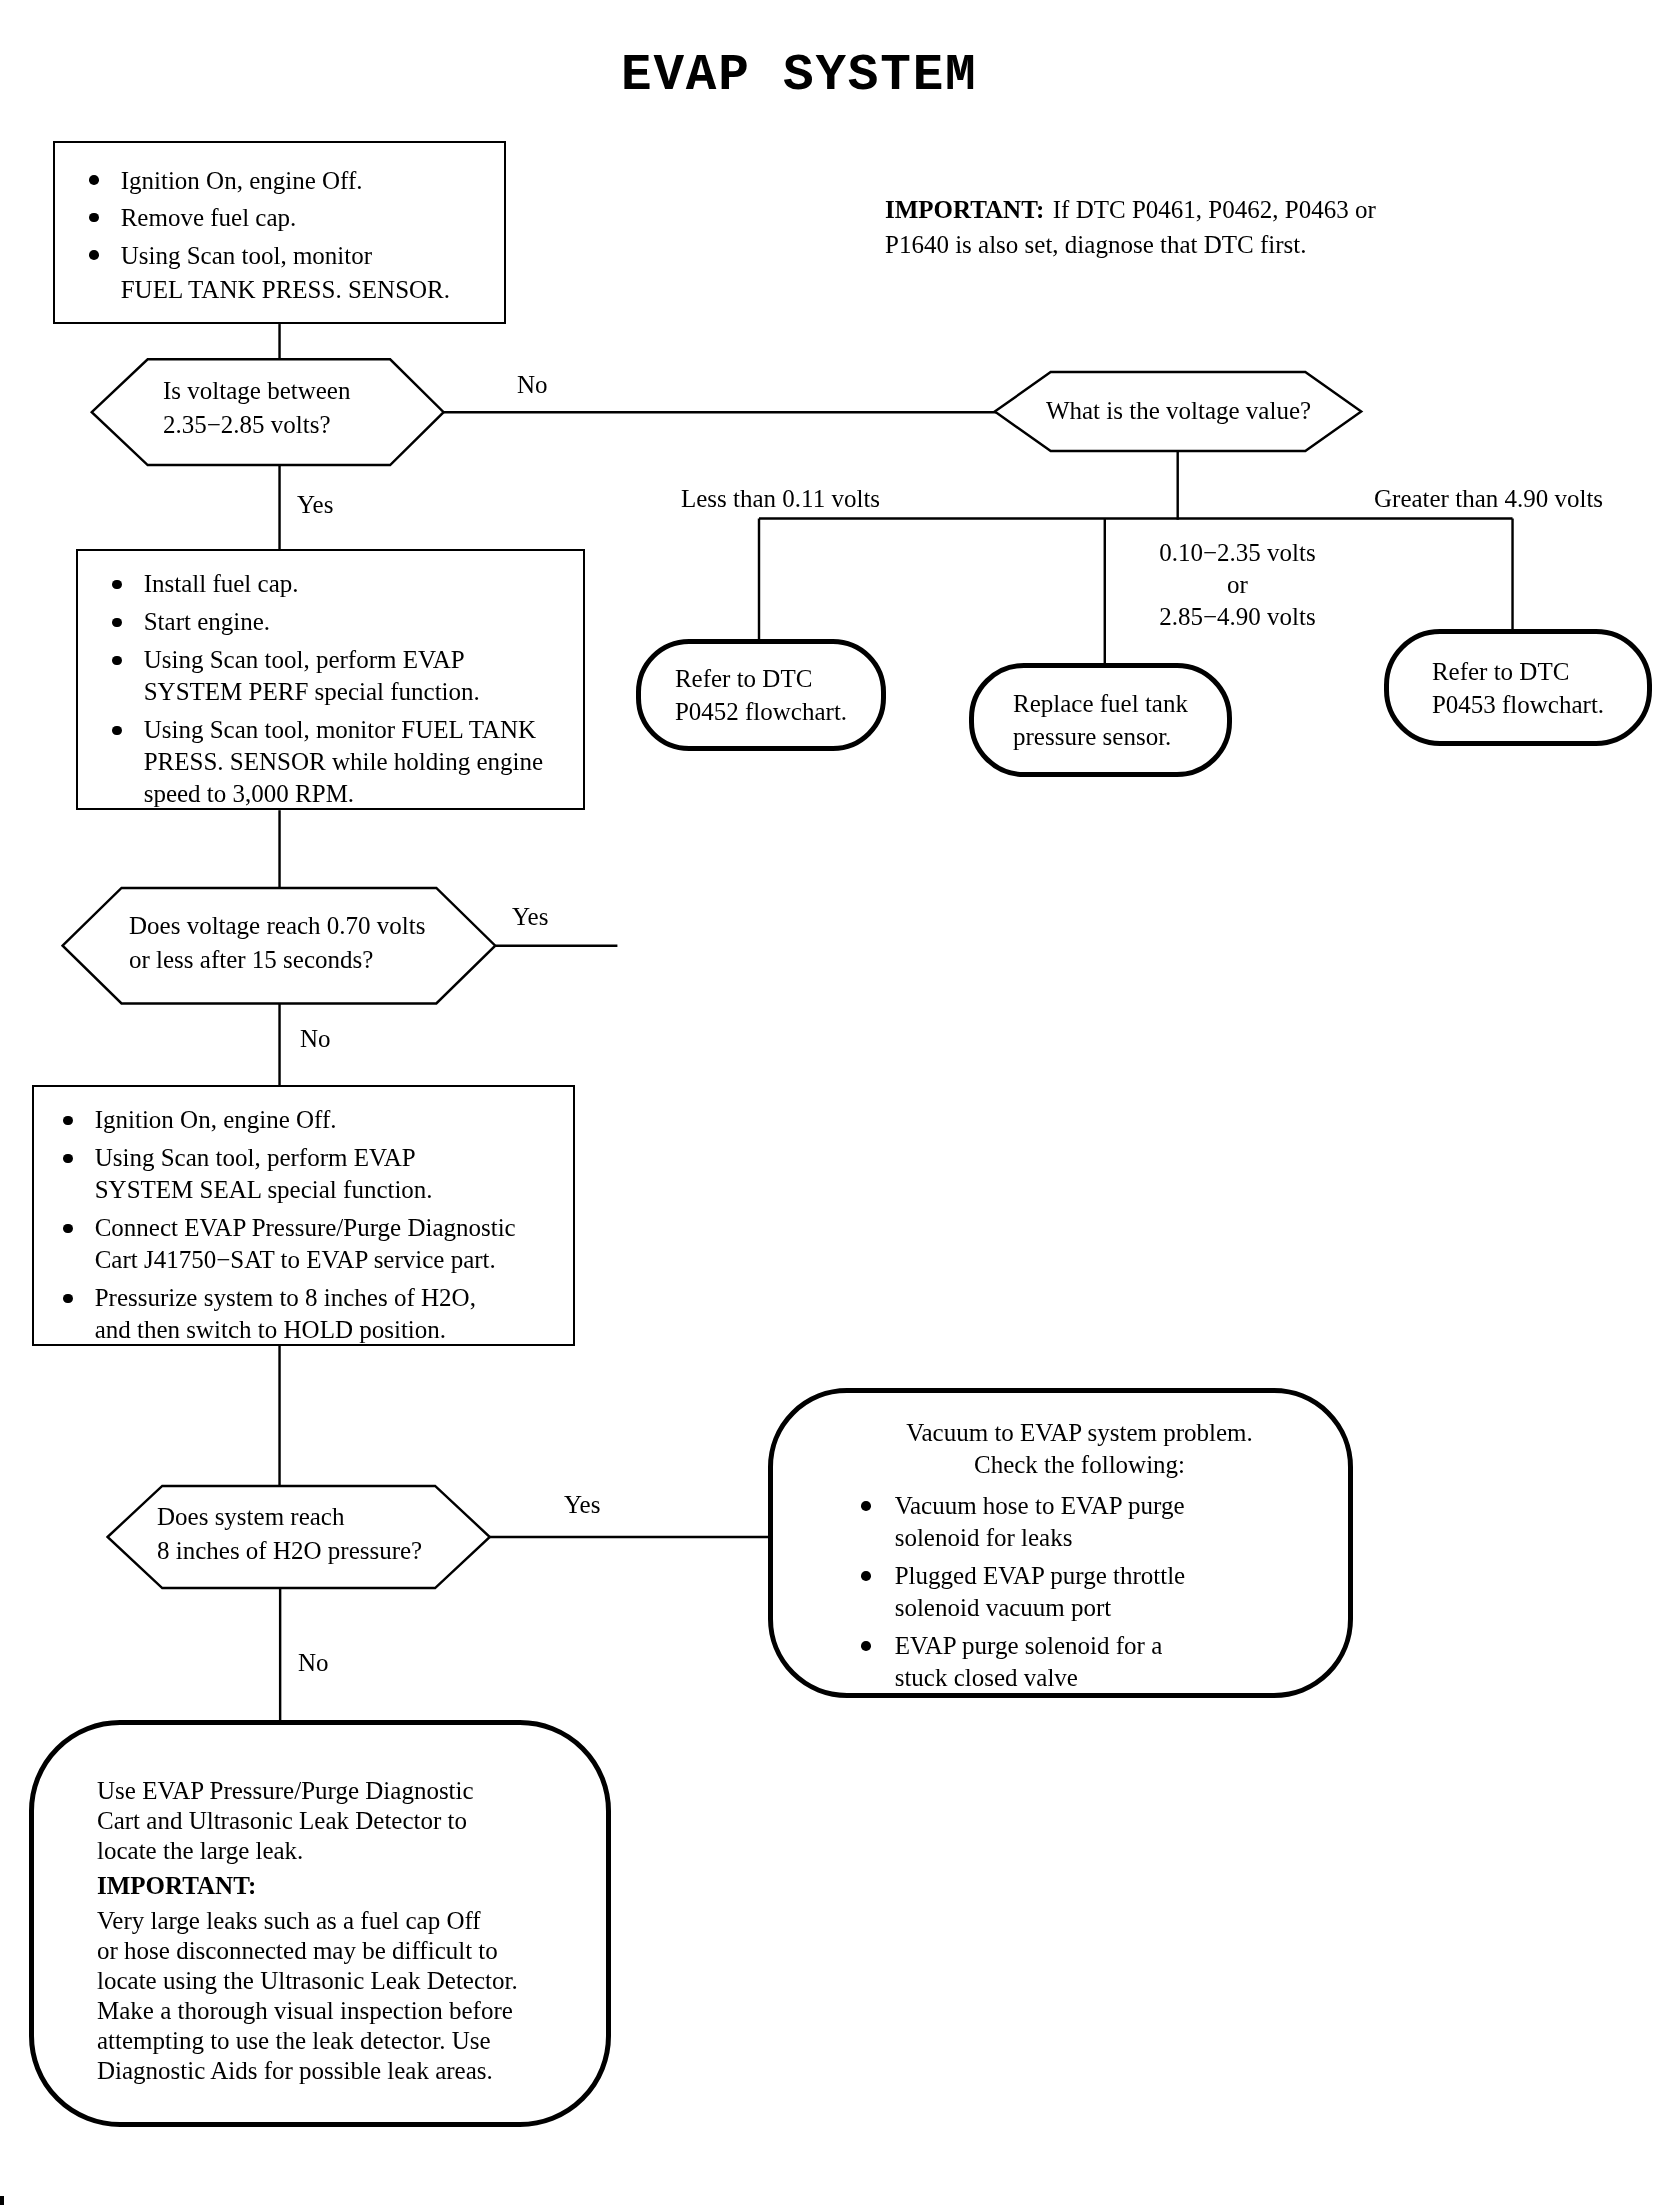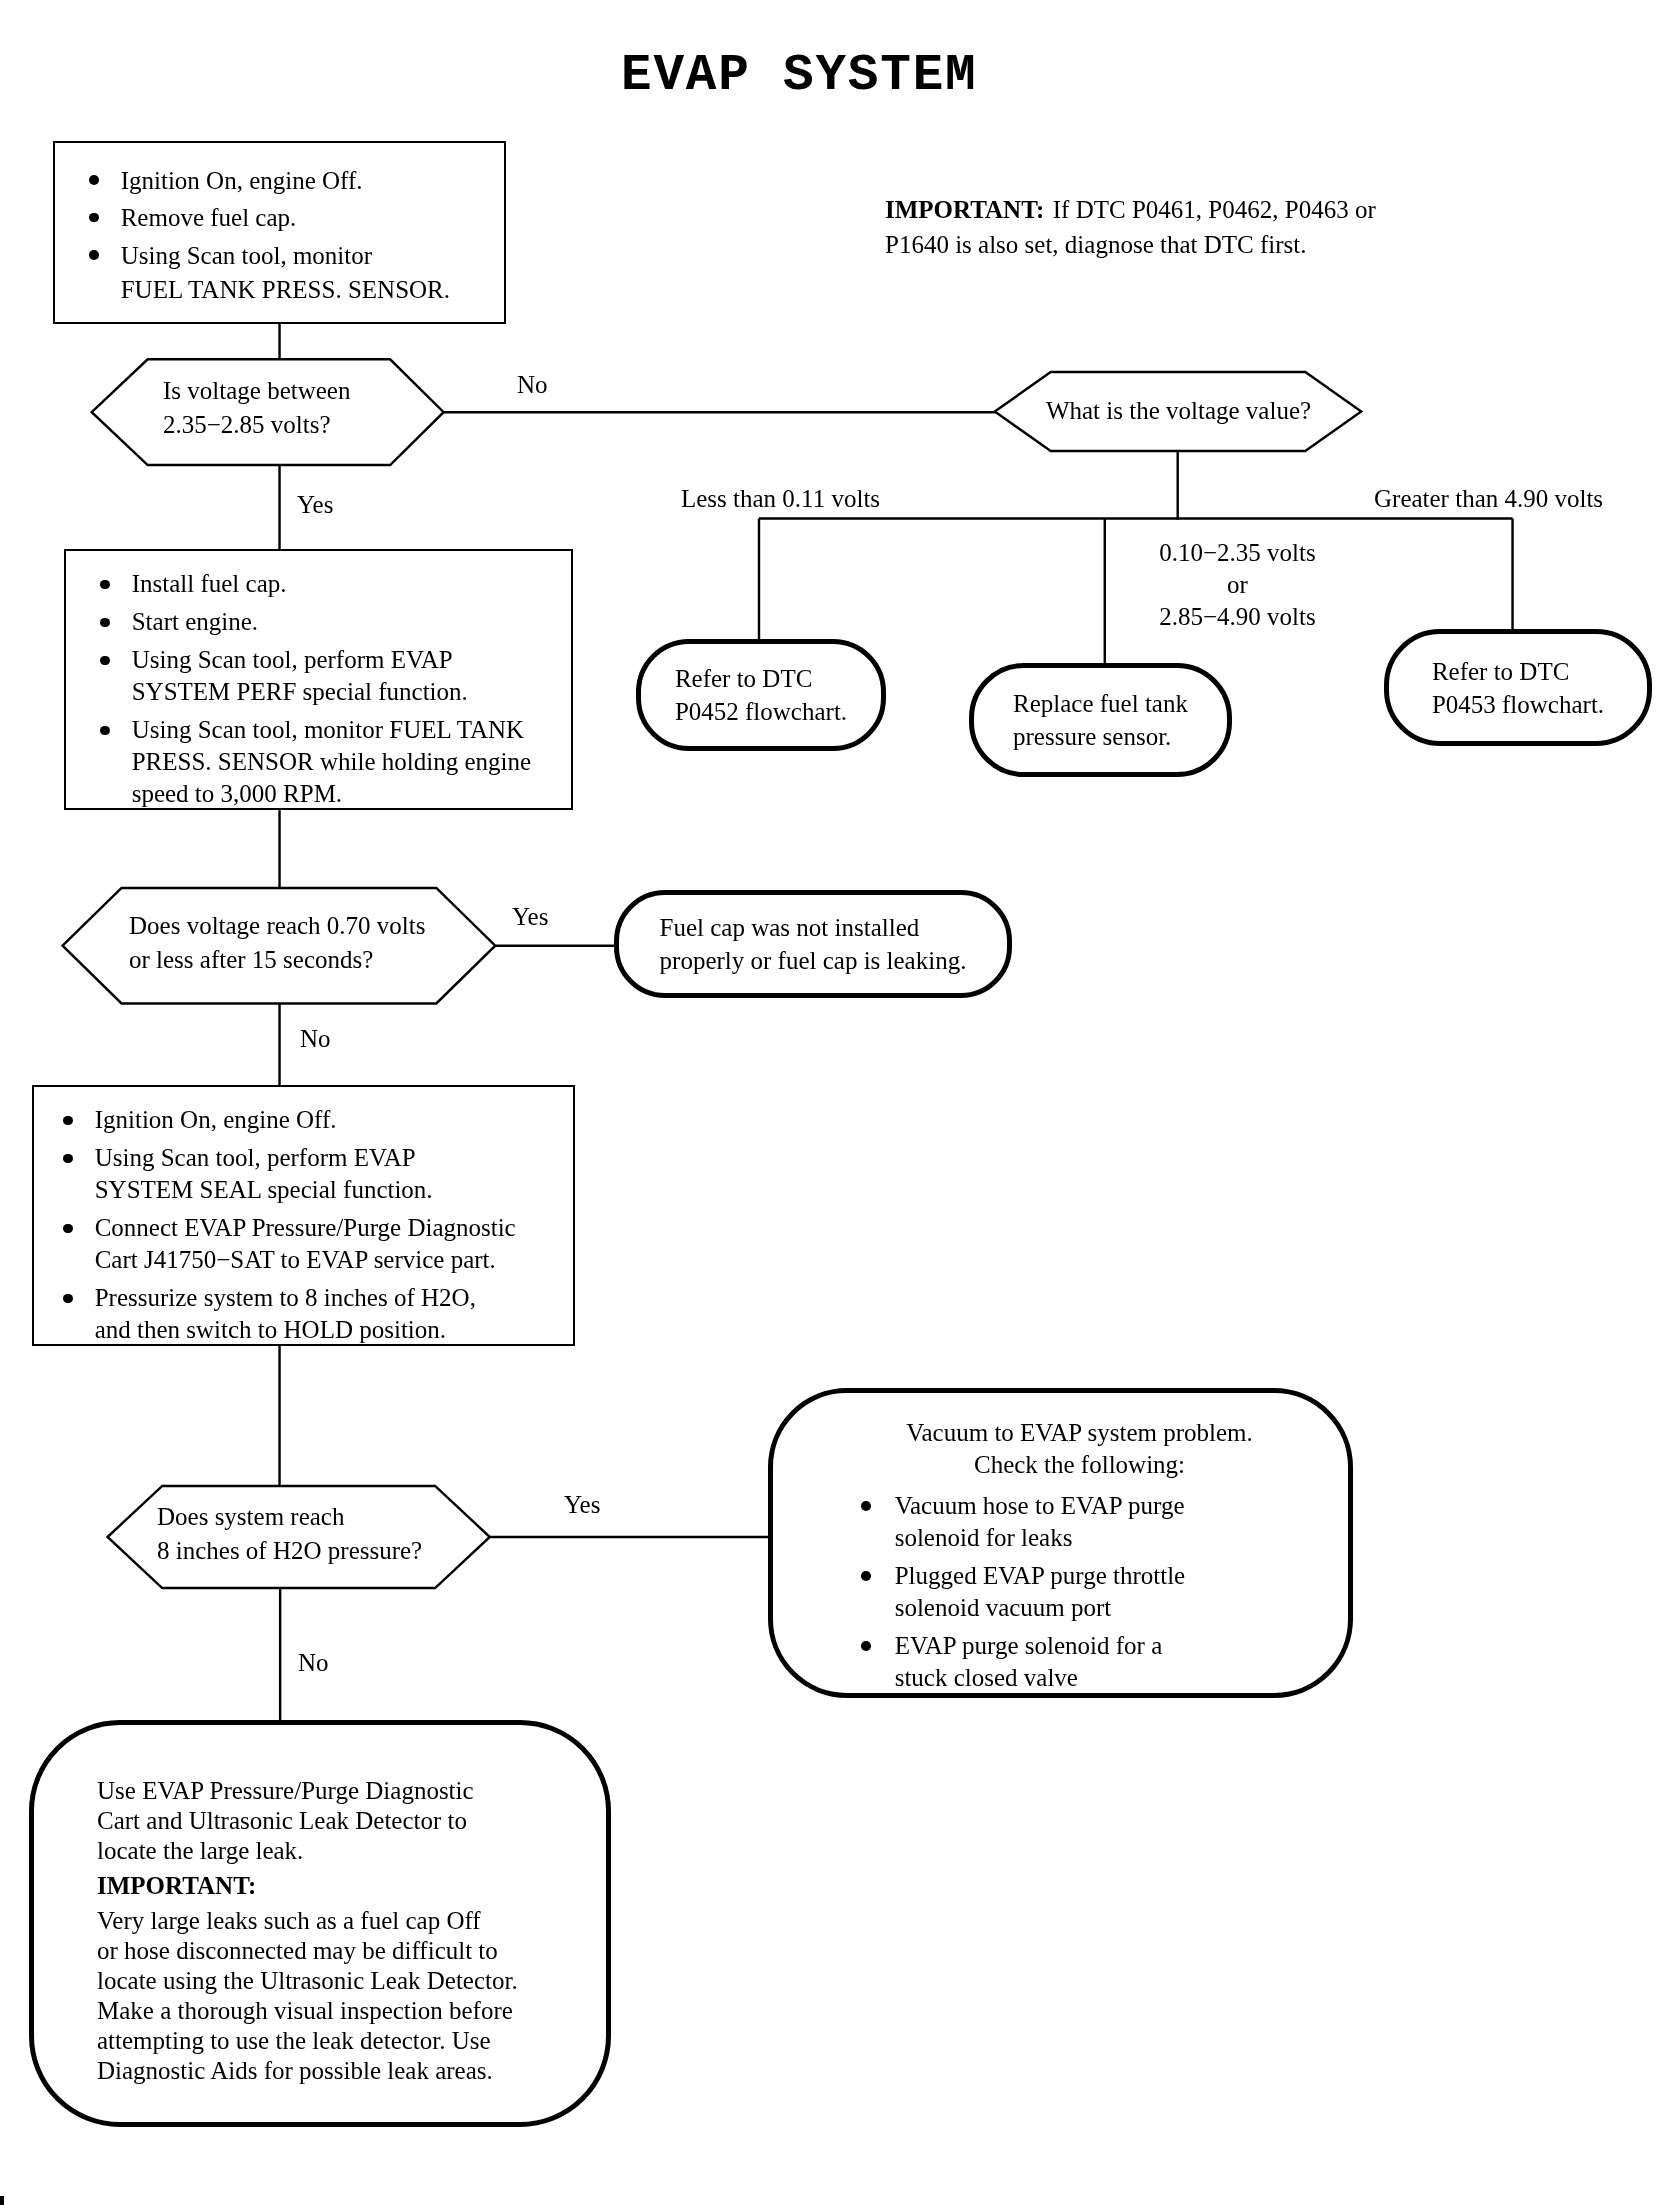--- a/index.html
+++ b/index.html
@@ -11,21 +11,21 @@
   .note{position:absolute;left:885px;top:192px;width:577px;font:25px/35px "Liberation Serif",serif;}
   .note b{font-weight:bold;margin-right:8.5px;}
   .note .nt{white-space:pre-line;}
   .box{position:absolute;background:#fff;border:2.4px solid #000;box-sizing:border-box;}
   .bi{display:flex;align-items:flex-start;}
   .dot{flex:none;width:9.7px;height:9.7px;border-radius:50%;background:#000;margin-top:11.5px;}
   .bt{white-space:pre-line;}
   #box1{left:53px;top:141px;width:453px;height:183px;padding:20.7px 12px 0 34px;font:25px/34px "Liberation Serif",serif;}
   #box1 .bi{margin-bottom:3.6px;}
   #box1 .bt{margin-left:22px;}
-  #box2{left:64px;top:549px;width:509px;height:261px;padding:17px 9.7px 0 34px;font:25px/32px "Liberation Serif",serif;}
+  #box2{left:76px;top:549px;width:509px;height:261px;padding:17px 9.7px 0 34px;font:25px/32px "Liberation Serif",serif;}
   #box2 .bi{margin-bottom:6px;}
   #box2 .bt{margin-left:22px;}
   #box3{left:32px;top:1085px;width:543px;height:261px;padding:17px 9.7px 0 29px;font:25px/32px "Liberation Serif",serif;}
   #box3 .bi{margin-bottom:6px;}
   #box3 .bt{margin-left:22px;}
   .pill{position:absolute;background:#fff;border:5.5px solid #000;box-sizing:border-box;
         display:flex;align-items:center;justify-content:center;font:25px/33px "Liberation Serif",serif;}
   .pill .bt{text-align:left;}
   #pill-p0452{left:636px;top:639px;width:250px;height:112px;border-radius:53px;}
   #pill-replace{left:969px;top:663px;width:263px;height:114px;border-radius:55px;}
@@ -143,24 +143,20 @@
       <span class="bt">Using Scan tool, monitor FUEL TANK
 PRESS. SENSOR while holding engine
 speed to 3,000 RPM.</span>
       </div>
   </div>
 
   <div class="hexlbl" style="left:129px;top:909px;">Does voltage reach 0.70 volts
 or less after 15 seconds?</div>
   <div class="lbl" style="left:512px;top:902px;">Yes</div>
   <div class="lbl" style="left:300px;top:1024px;">No</div>
-  <div class="pill" id="pill-fuelcap">
-    <span class="bt">Fuel cap was not installed
-properly or fuel cap is leaking.</span>
-    </div>
 
   <div class="box" id="box3">
     <div class="bi">
       <span class="dot"></span>
       <span class="bt">Ignition On, engine Off.</span>
       </div>
     <div class="bi">
       <span class="dot"></span>
       <span class="bt">Using Scan tool, perform EVAP
 SYSTEM SEAL special function.</span>

